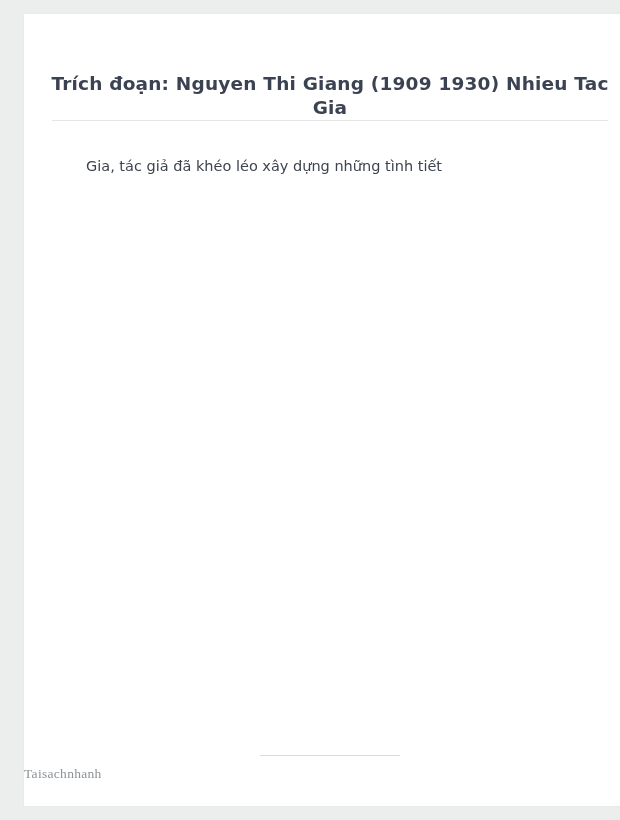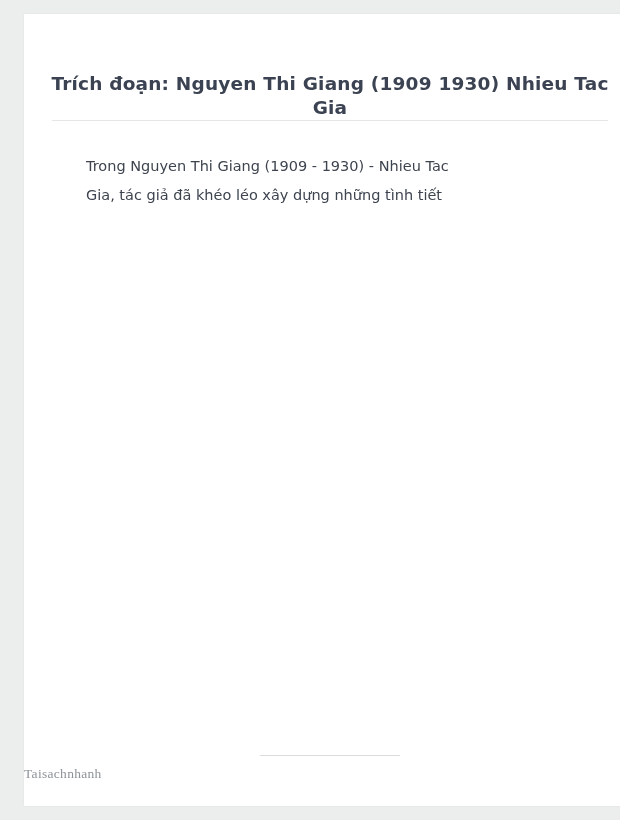--- a/index.html
+++ b/index.html
@@ -79,21 +79,20 @@
 </head>
 <body>
 
 <div class="page">
 
   <div class="doc-title">Trích đoạn: Nguyen Thi Giang (1909 1930) Nhieu Tac Gia</div>
 
   <div class="title-rule"></div>
 
   <div class="body-text">
-    <div class="body-line">Trong Nguyen Thi Giang (1909 - 1930) - Nhieu Tac</div>
     <div class="body-line">Gia, tác giả đã khéo léo xây dựng những tình tiết</div>
   </div>
 
   <div class="footer">
     <div class="footer-rule"></div>
     <div class="footer-text">Taisachnhanh</div>
   </div>
 
 </div>
 

